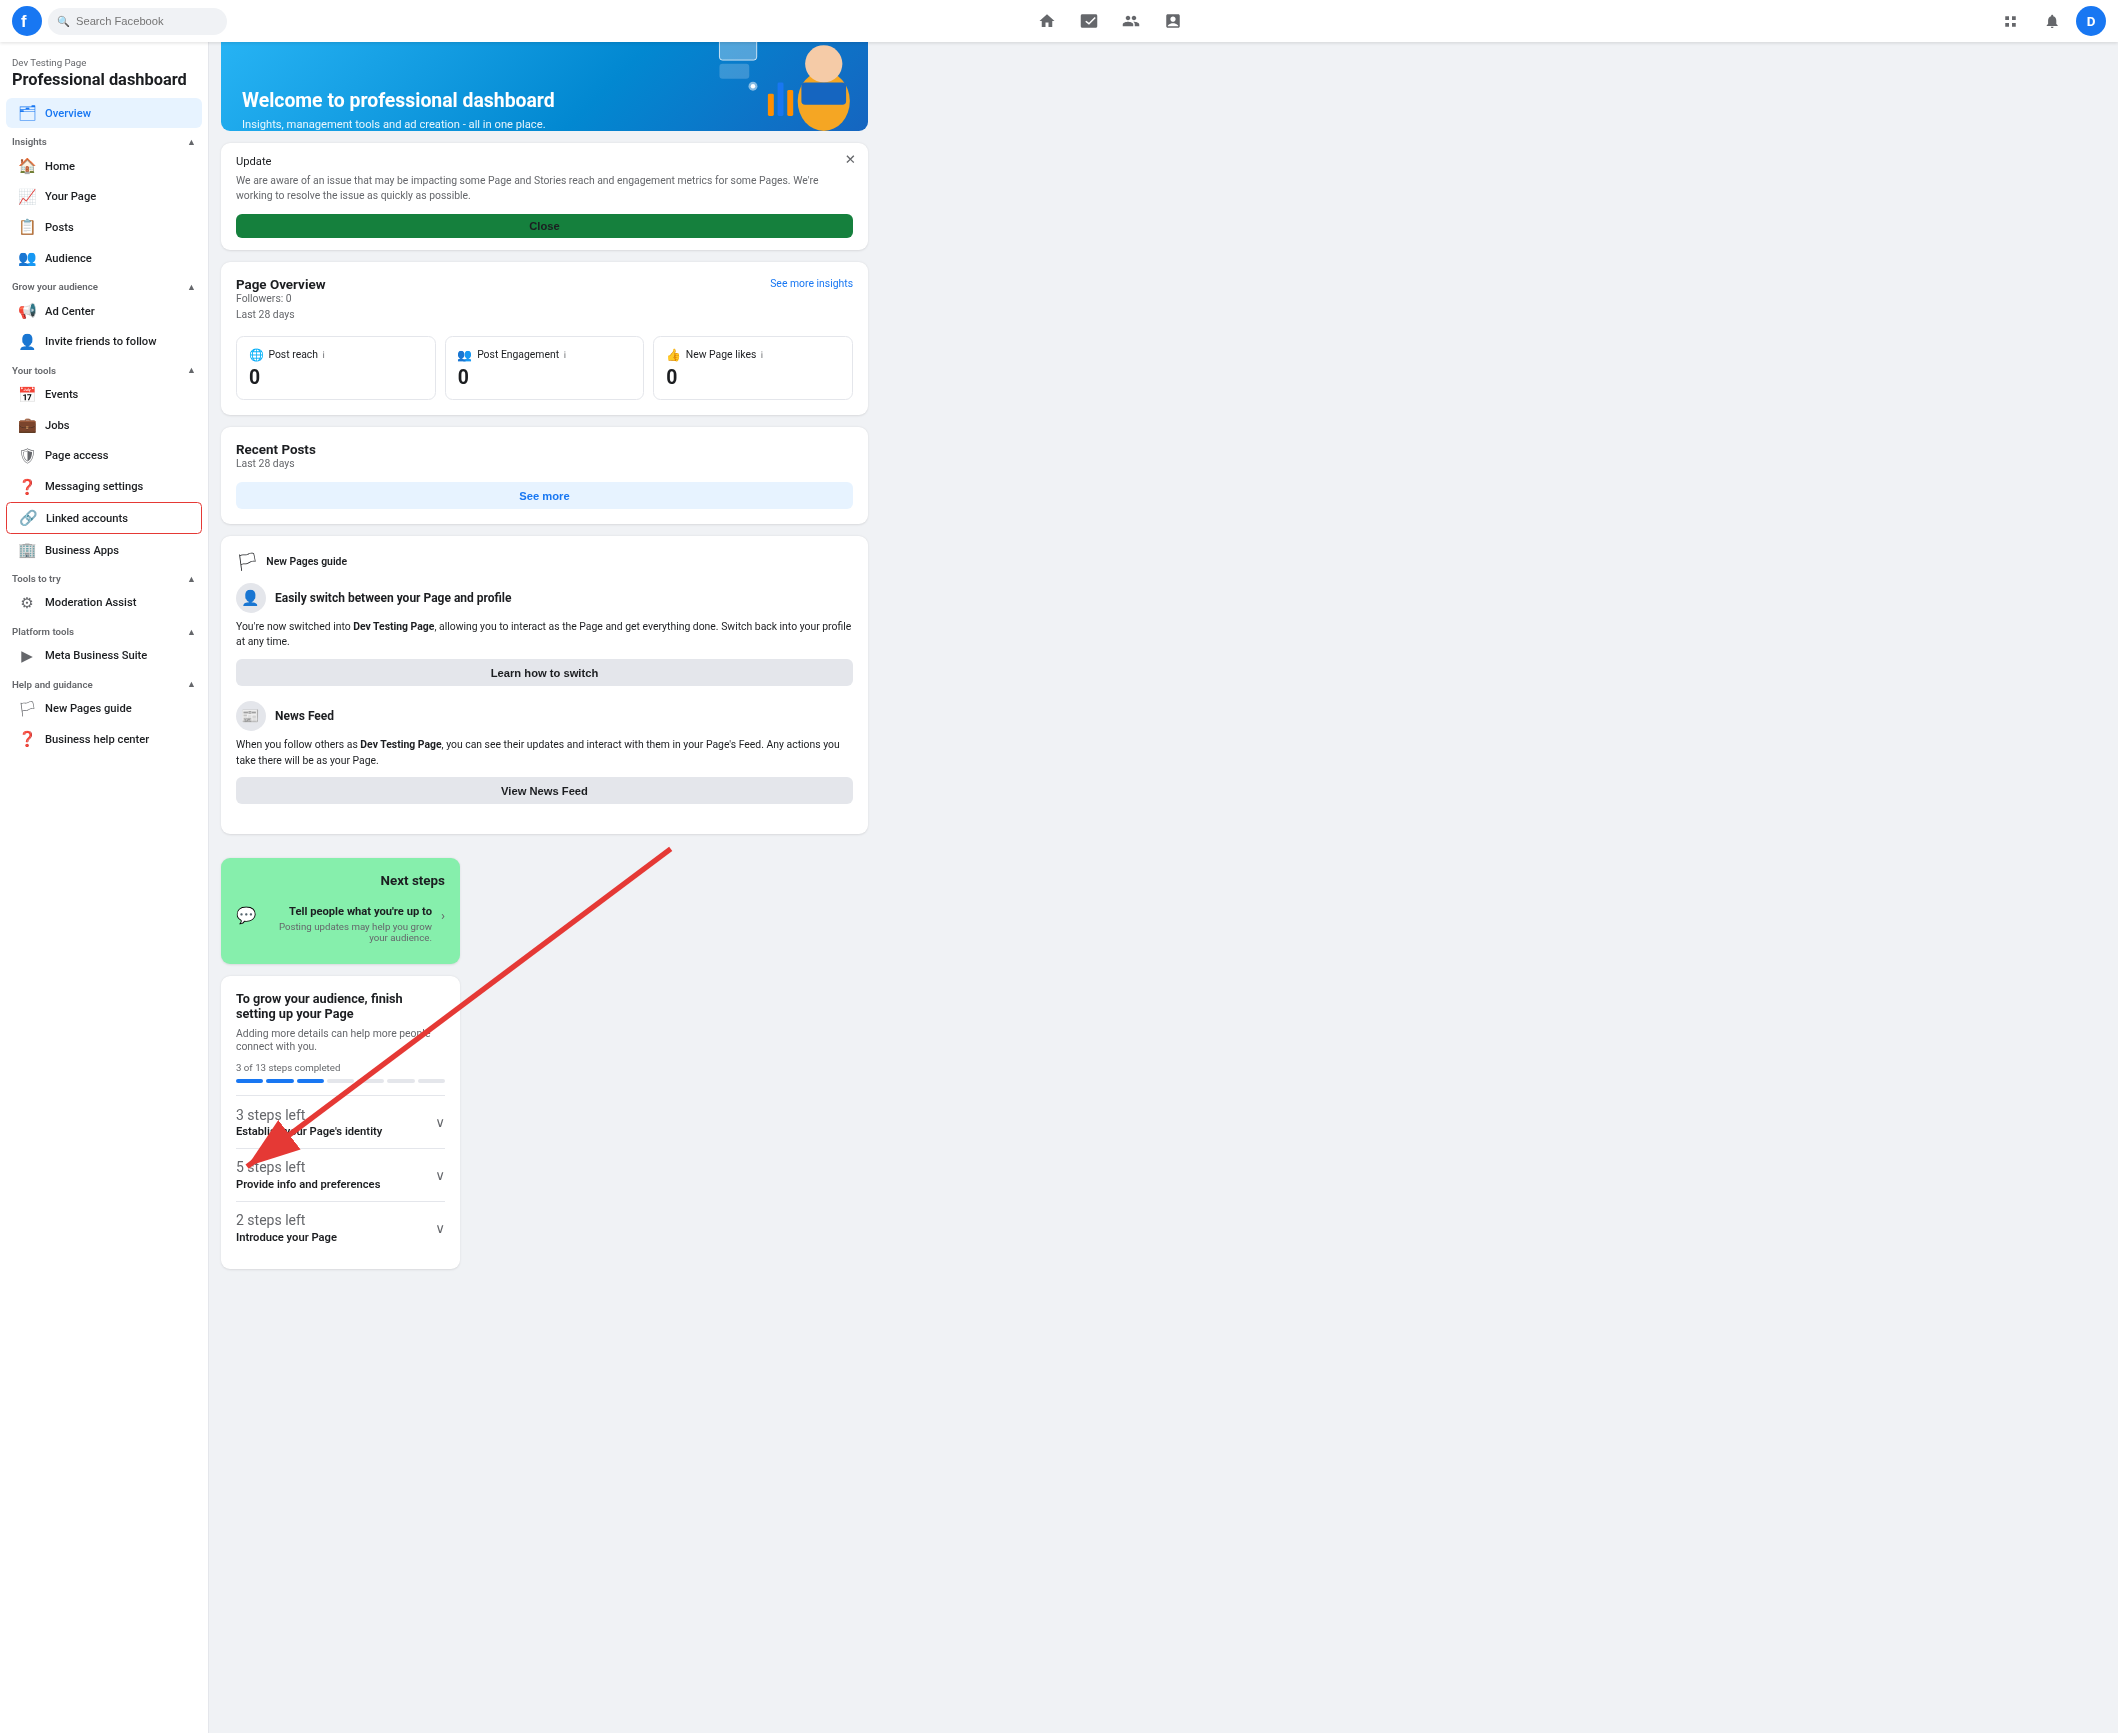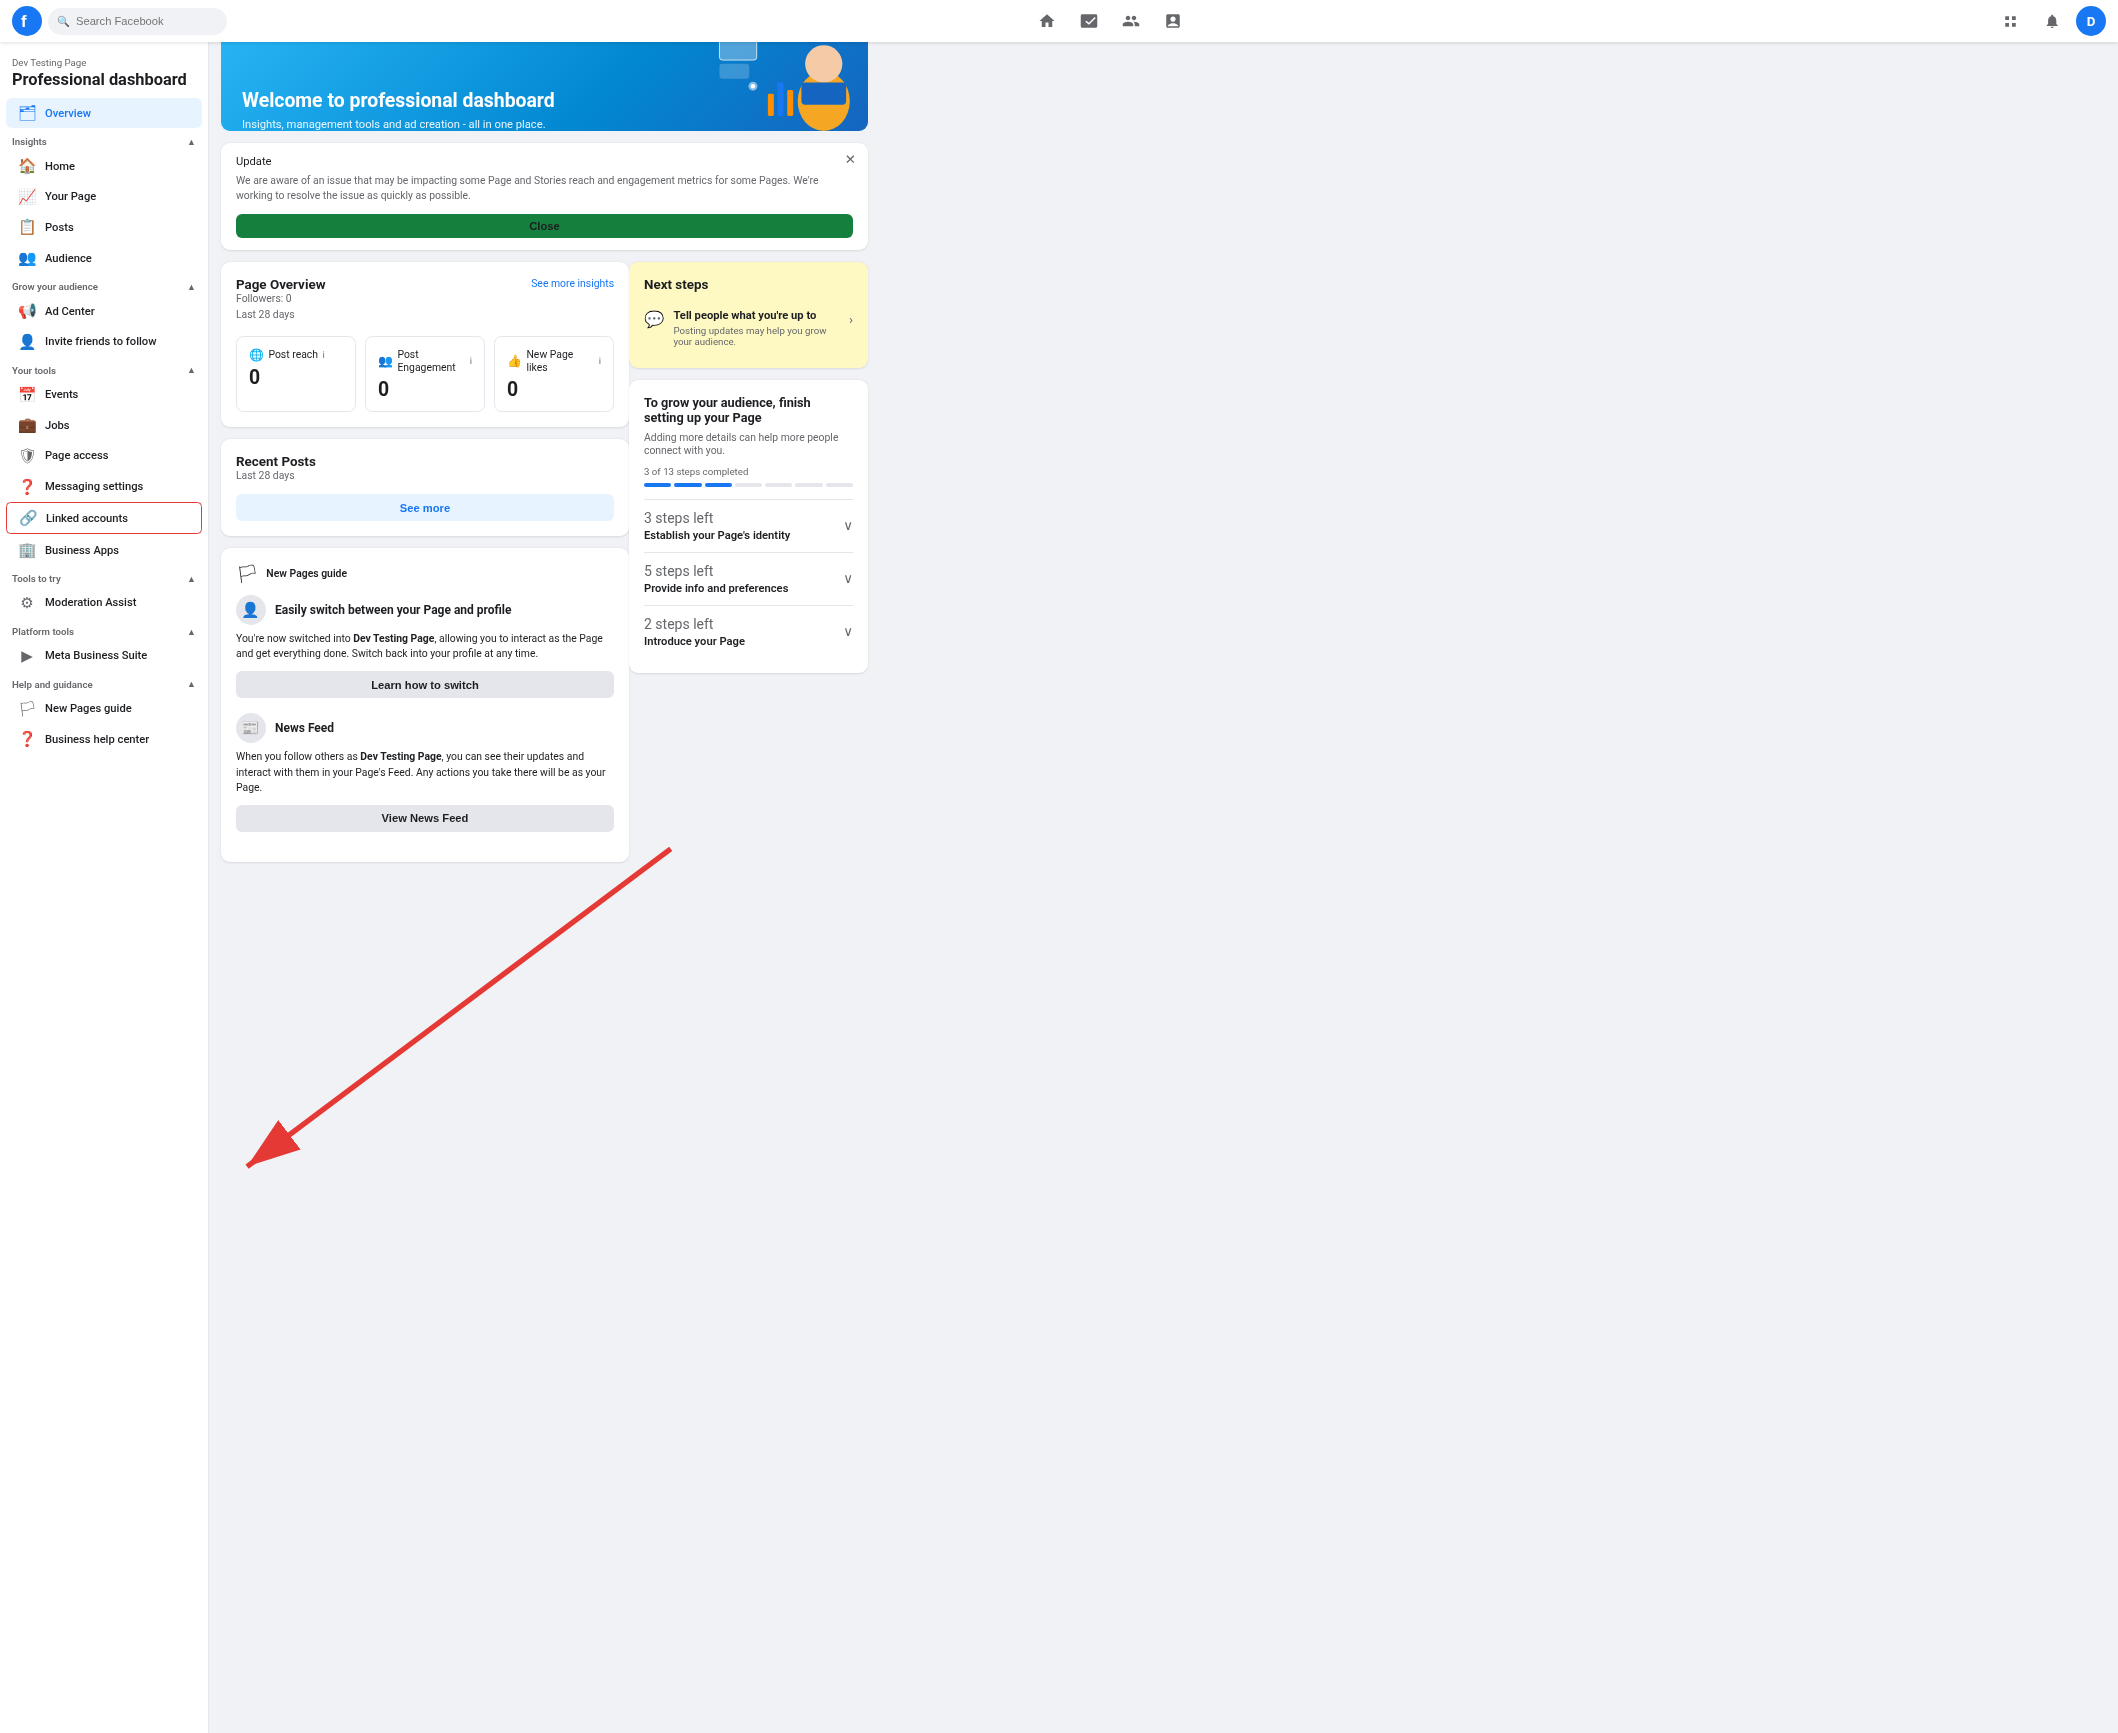--- a/index.html
+++ b/index.html
@@ -90,21 +90,21 @@
     .alert-close {
       position: absolute; top: 9px; right: 12px; cursor: pointer;
       font-size: 13.4px; color: #65676b;
     }
     .alert-btn {
       width: 100%; padding: 6px; background: #15803d; border: none; border-radius: 6px;
       font-size: 11.2px; font-weight: 600; cursor: pointer; color: #1c1e21;
     }
 
     
-    .two-col { display: flex; gap: 0; }
+    .two-col { display: flex; gap: 12px; flex-direction: column; }
     .main-col { flex: 1; min-width: 0; }
     .side-col { width: 239px; flex-shrink: 0; }
 
     
     .card {
       background: #fff; border-radius: 9px; padding: 15px;
       box-shadow: 0 0.7px 2.2px rgba(0,0,0,0.1); margin-bottom: 12px;
     }
     .card-header { display: flex; align-items: flex-start; justify-content: space-between; margin-bottom: 3px; }
     .card-title { font-size: 13.4px; font-weight: 700; }
@@ -137,21 +137,21 @@
     .guide-item-avatar { width: 30px; height: 30px; border-radius: 50%; background: #e4e6eb; display: flex; align-items: center; justify-content: center; font-size: 15px; }
     .guide-item-title { font-size: 12px; font-weight: 700; }
     .guide-item-body { font-size: 10.4px; color: #1c1e21; line-height: 1.5; margin-bottom: 9px; }
     .guide-item-body strong { font-weight: 700; }
     .action-btn {
       width: 100%; padding: 7.5px; background: #e4e6eb; border: none; border-radius: 6px;
       font-size: 11.2px; font-weight: 700; cursor: pointer; color: #1c1e21;
     }
 
     
-    .next-steps-card { background: #fef9c3; border-radius: 9px; padding: 15px; box-shadow: 0 0.7px 2.2px rgba(0,0,0,0.1); margin-bottom: 12px; }
+    .next-steps-card { background: #86efac; border-radius: 9px; padding: 15px; box-shadow: 0 0.7px 2.2px rgba(0,0,0,0.1); margin-bottom: 12px; text-align: right; }
     .next-steps-title { font-size: 13.4px; font-weight: 700; margin-bottom: 10.4px; }
     .next-step-item {
       display: flex; align-items: flex-start; justify-content: space-between;
       gap: 9px; cursor: pointer; padding: 6px 0;
     }
     .next-step-icon { font-size: 16.4px; color: #1877f2; margin-top: 1.5px; }
     .next-step-text { flex: 1; }
     .next-step-title { font-size: 11.2px; font-weight: 700; margin-bottom: 3px; }
     .next-step-sub { font-size: 9.7px; color: #65676b; }
     .next-step-arrow { font-size: 13.4px; color: #65676b; margin-top: 3px; }

